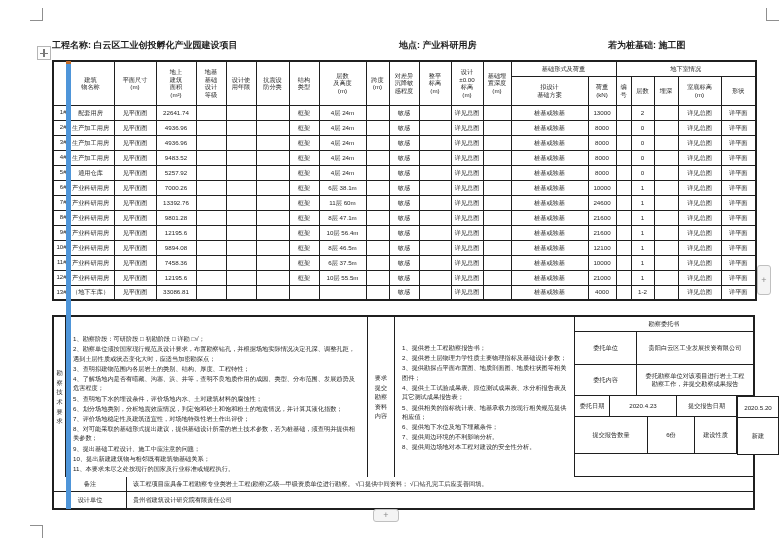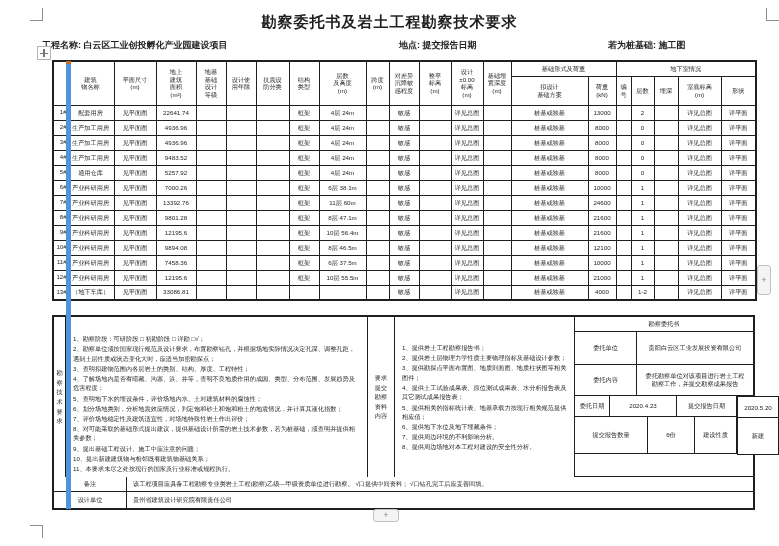--- a/index.html
+++ b/index.html
@@ -1,21 +1,21 @@
 <!DOCTYPE html>
 <html><head>
 <meta charset="utf-8">
 <style>
   html,body{margin:0;padding:0;background:#fff;}
   .page{position:relative;width:779px;height:546px;background:#fff;overflow:hidden;
         font-family:"Liberation Sans","DejaVu Sans",sans-serif;color:#1f1f1f;}
   .title{position:absolute;left:0;top:13px;width:779px;text-align:center;
          font-size:15px;font-weight:bold;letter-spacing:1px;}
   .inforow{position:absolute;top:39px;left:0;width:779px;height:14px;font-size:9px;font-weight:bold;}
-  .inforow .proj{position:absolute;left:42px;}
+  .inforow .proj{position:absolute;left:52px;}
   .inforow .loc{position:absolute;left:399px;}
   .inforow .stage{position:absolute;left:608px;}
 
   
   table.main{position:absolute;left:52px;top:60px;width:703px;border-collapse:collapse;
              table-layout:fixed;border:2px solid #1f1f1f;}
   table.main th,table.main td{border:1px solid #1f1f1f;padding:0;text-align:center;
              font-weight:normal;font-size:6.2px;line-height:1.25;overflow:hidden;}
   table.main th{white-space:pre-line;}
   tr.grp{height:15px;} tr.sub{height:29px;} tbody tr{height:15px;}
@@ -61,25 +61,24 @@
 
 <div class="page">
 
   <div class="mark" style="left:30px;top:20px;width:13px;height:1px;"></div>
   <div class="mark" style="left:42px;top:8px;width:1px;height:13px;"></div>
   <div class="mark" style="left:766px;top:20px;width:13px;height:1px;"></div>
   <div class="mark" style="left:766px;top:8px;width:1px;height:13px;"></div>
   <div class="mark" style="left:30px;top:525px;width:13px;height:1px;"></div>
   <div class="mark" style="left:42px;top:525px;width:1px;height:13px;"></div>
 
-  <div class="title">勘察委托书及岩土工程勘察技术要求</div>
 
   <div class="inforow">
     <span class="proj">工程名称: 白云区工业创投孵化产业园建设项目</span>
-    <span class="loc">地点: 提交报告日期</span>
+    <span class="loc">地点: 产业科研用房</span>
     <span class="stage">若为桩基础: 施工图</span>
   </div>
 
   <div class="handle">
     <div class="hb"></div>
     <div class="vb"></div>
   </div>
 
   <table class="main">
     <colgroup>

